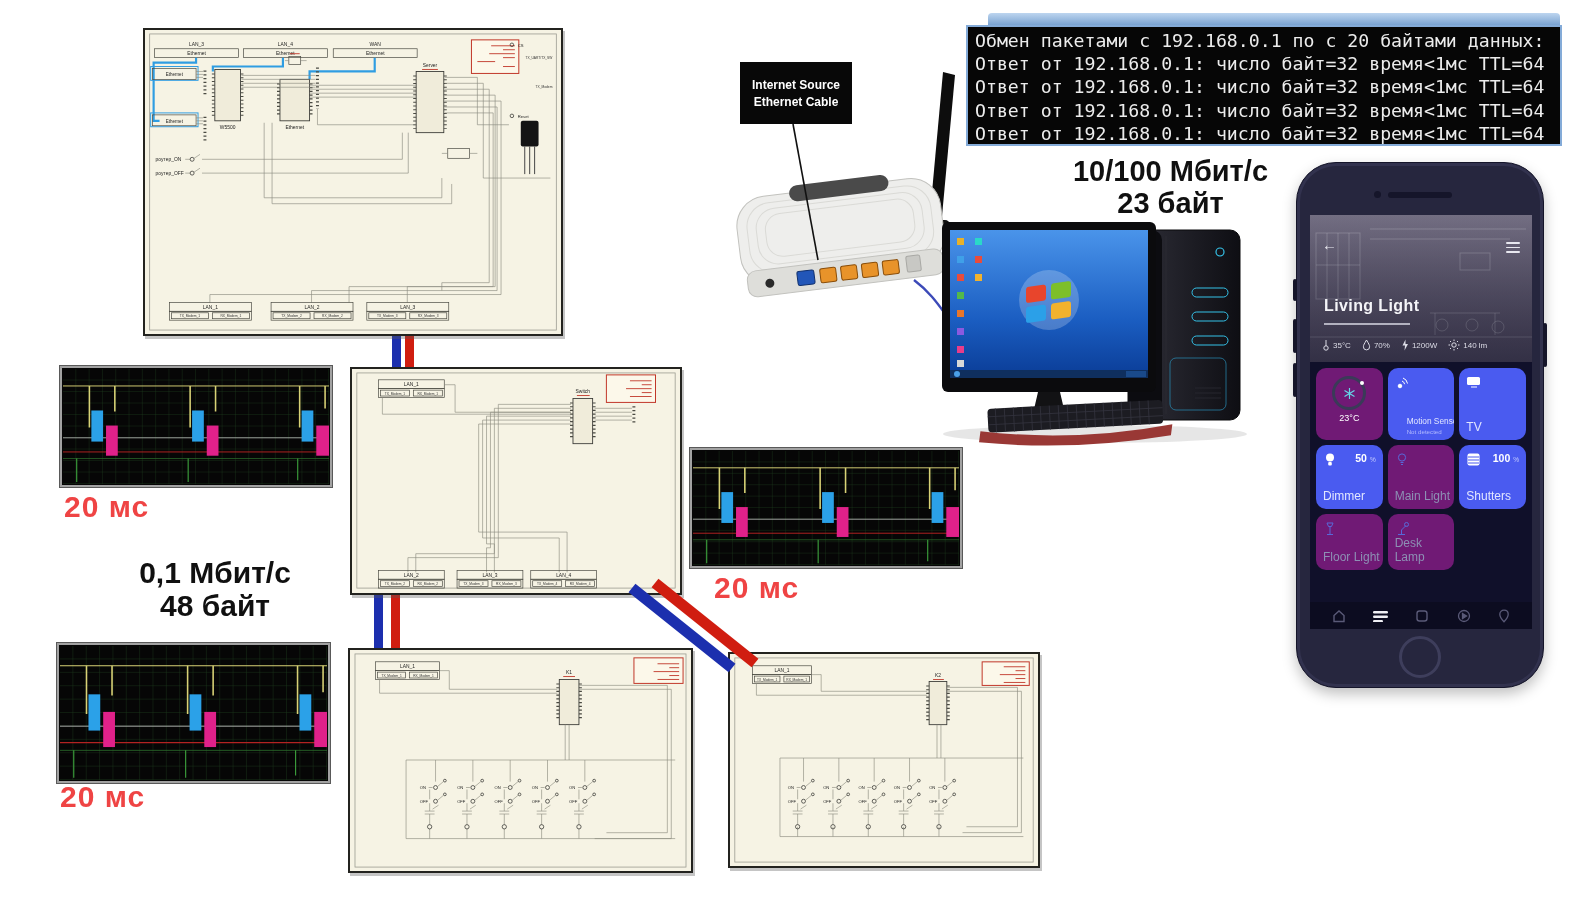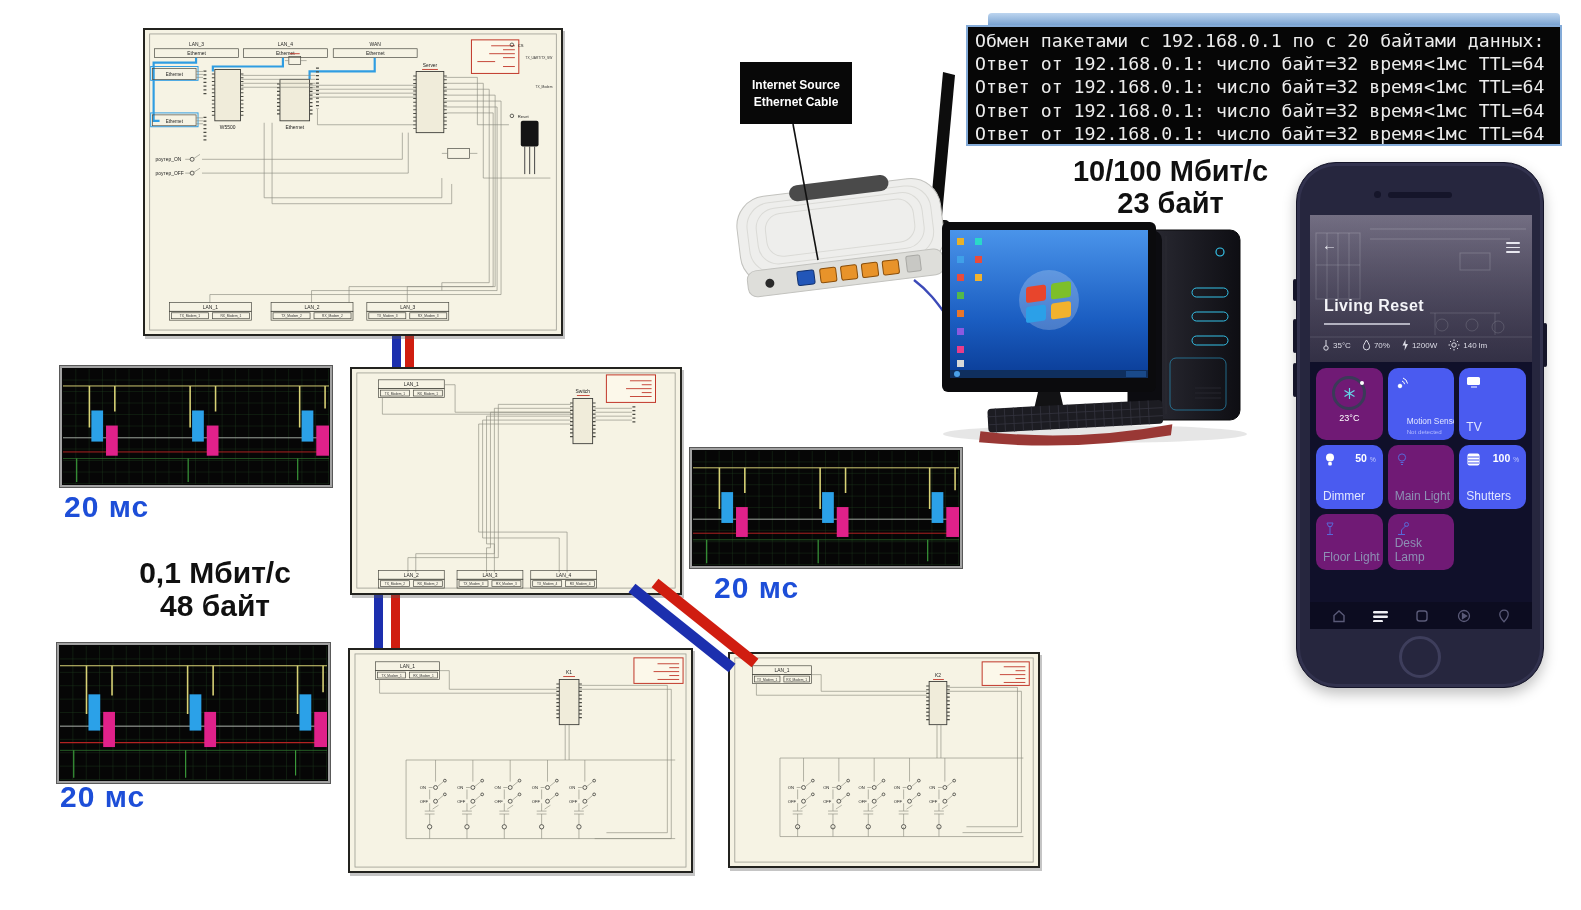--- a/index.html
+++ b/index.html
@@ -20,21 +20,21 @@
 .bsel{fill:none;stroke:#2f9de2;stroke-width:1}
 .chip{fill:#f0ecda;stroke:#3c3c38;stroke-width:.9}
 .pin{stroke:#4a4a42;stroke-width:3;stroke-dasharray:1.2 2.6;fill:none}
 .oc{fill:none;stroke:#3c3c38;stroke-width:.8}
 .rd{stroke:#c03426;stroke-width:.9;fill:none}
 .rbox{fill:#fcf8ea;stroke:#c03426;stroke-width:1}
 .inner{fill:none;stroke:#9a9a90;stroke-width:.8}
 
 .scope{position:absolute;background:#060606;border:2px solid #a2a2a2;outline:1px solid #595959;padding:1px;z-index:2}
 .scope svg{display:block;width:100%;height:100%}
-.tlabel{position:absolute;font-weight:bold;font-size:30px;color:#1d4ed8;letter-spacing:1px;z-index:3}
+.tlabel{position:absolute;font-weight:bold;font-size:30px;color:#ef4444;letter-spacing:1px;z-index:3}
 .blabel{position:absolute;font-weight:bold;color:#101010;text-align:center;font-size:29px;line-height:32px;z-index:3}
 
 .cable{position:absolute;z-index:1}
 .cable .b{position:absolute;top:0;bottom:0;width:9px;background:#1c2fae}
 .cable .r{position:absolute;top:0;bottom:0;width:9px;background:#d01d10}
 
 .term-strip{position:absolute;left:988px;top:13px;width:572px;height:14px;background:linear-gradient(#bdd5ef,#6f9bcd);border-radius:4px 4px 0 0;z-index:2}
 .terminal{position:absolute;left:966px;top:25px;width:596px;height:121px;background:#060606;border:2px solid #84abd8;padding:2px 0 0 7px;font-family:"DejaVu Sans Mono",monospace;font-size:18.2px;line-height:23.2px;color:#ececec;white-space:nowrap;overflow:hidden;z-index:3}
 
 .phone{position:absolute;left:1296px;top:162px;width:248px;height:526px;background:#26263e;border-radius:40px;border:1px solid #15152a;box-shadow:inset 0 0 0 3px #32324e,0 6px 14px rgba(0,0,0,.25);z-index:4}
@@ -557,21 +557,21 @@
             <path d="M0,122 H222"></path>
           </g>
         </svg>
         <div class="ph-shade"></div>
         <div class="back">←</div>
         <div class="menu">
             <i></i>
             <i></i>
             <i></i>
           </div>
-        <div class="room-title">Living Reset</div>
+        <div class="room-title">Living Light</div>
         <div class="room-underline"></div>
         <div class="stats">
           <span class="st">
             <svg width="8" height="12">
                 <g stroke="#dcdce6" fill="none">
                   <path d="M4,1 V7"></path>
                   <circle cx="4" cy="9" r="2.2"></circle>
                 </g>
               </svg>
             <span>35°C</span>

